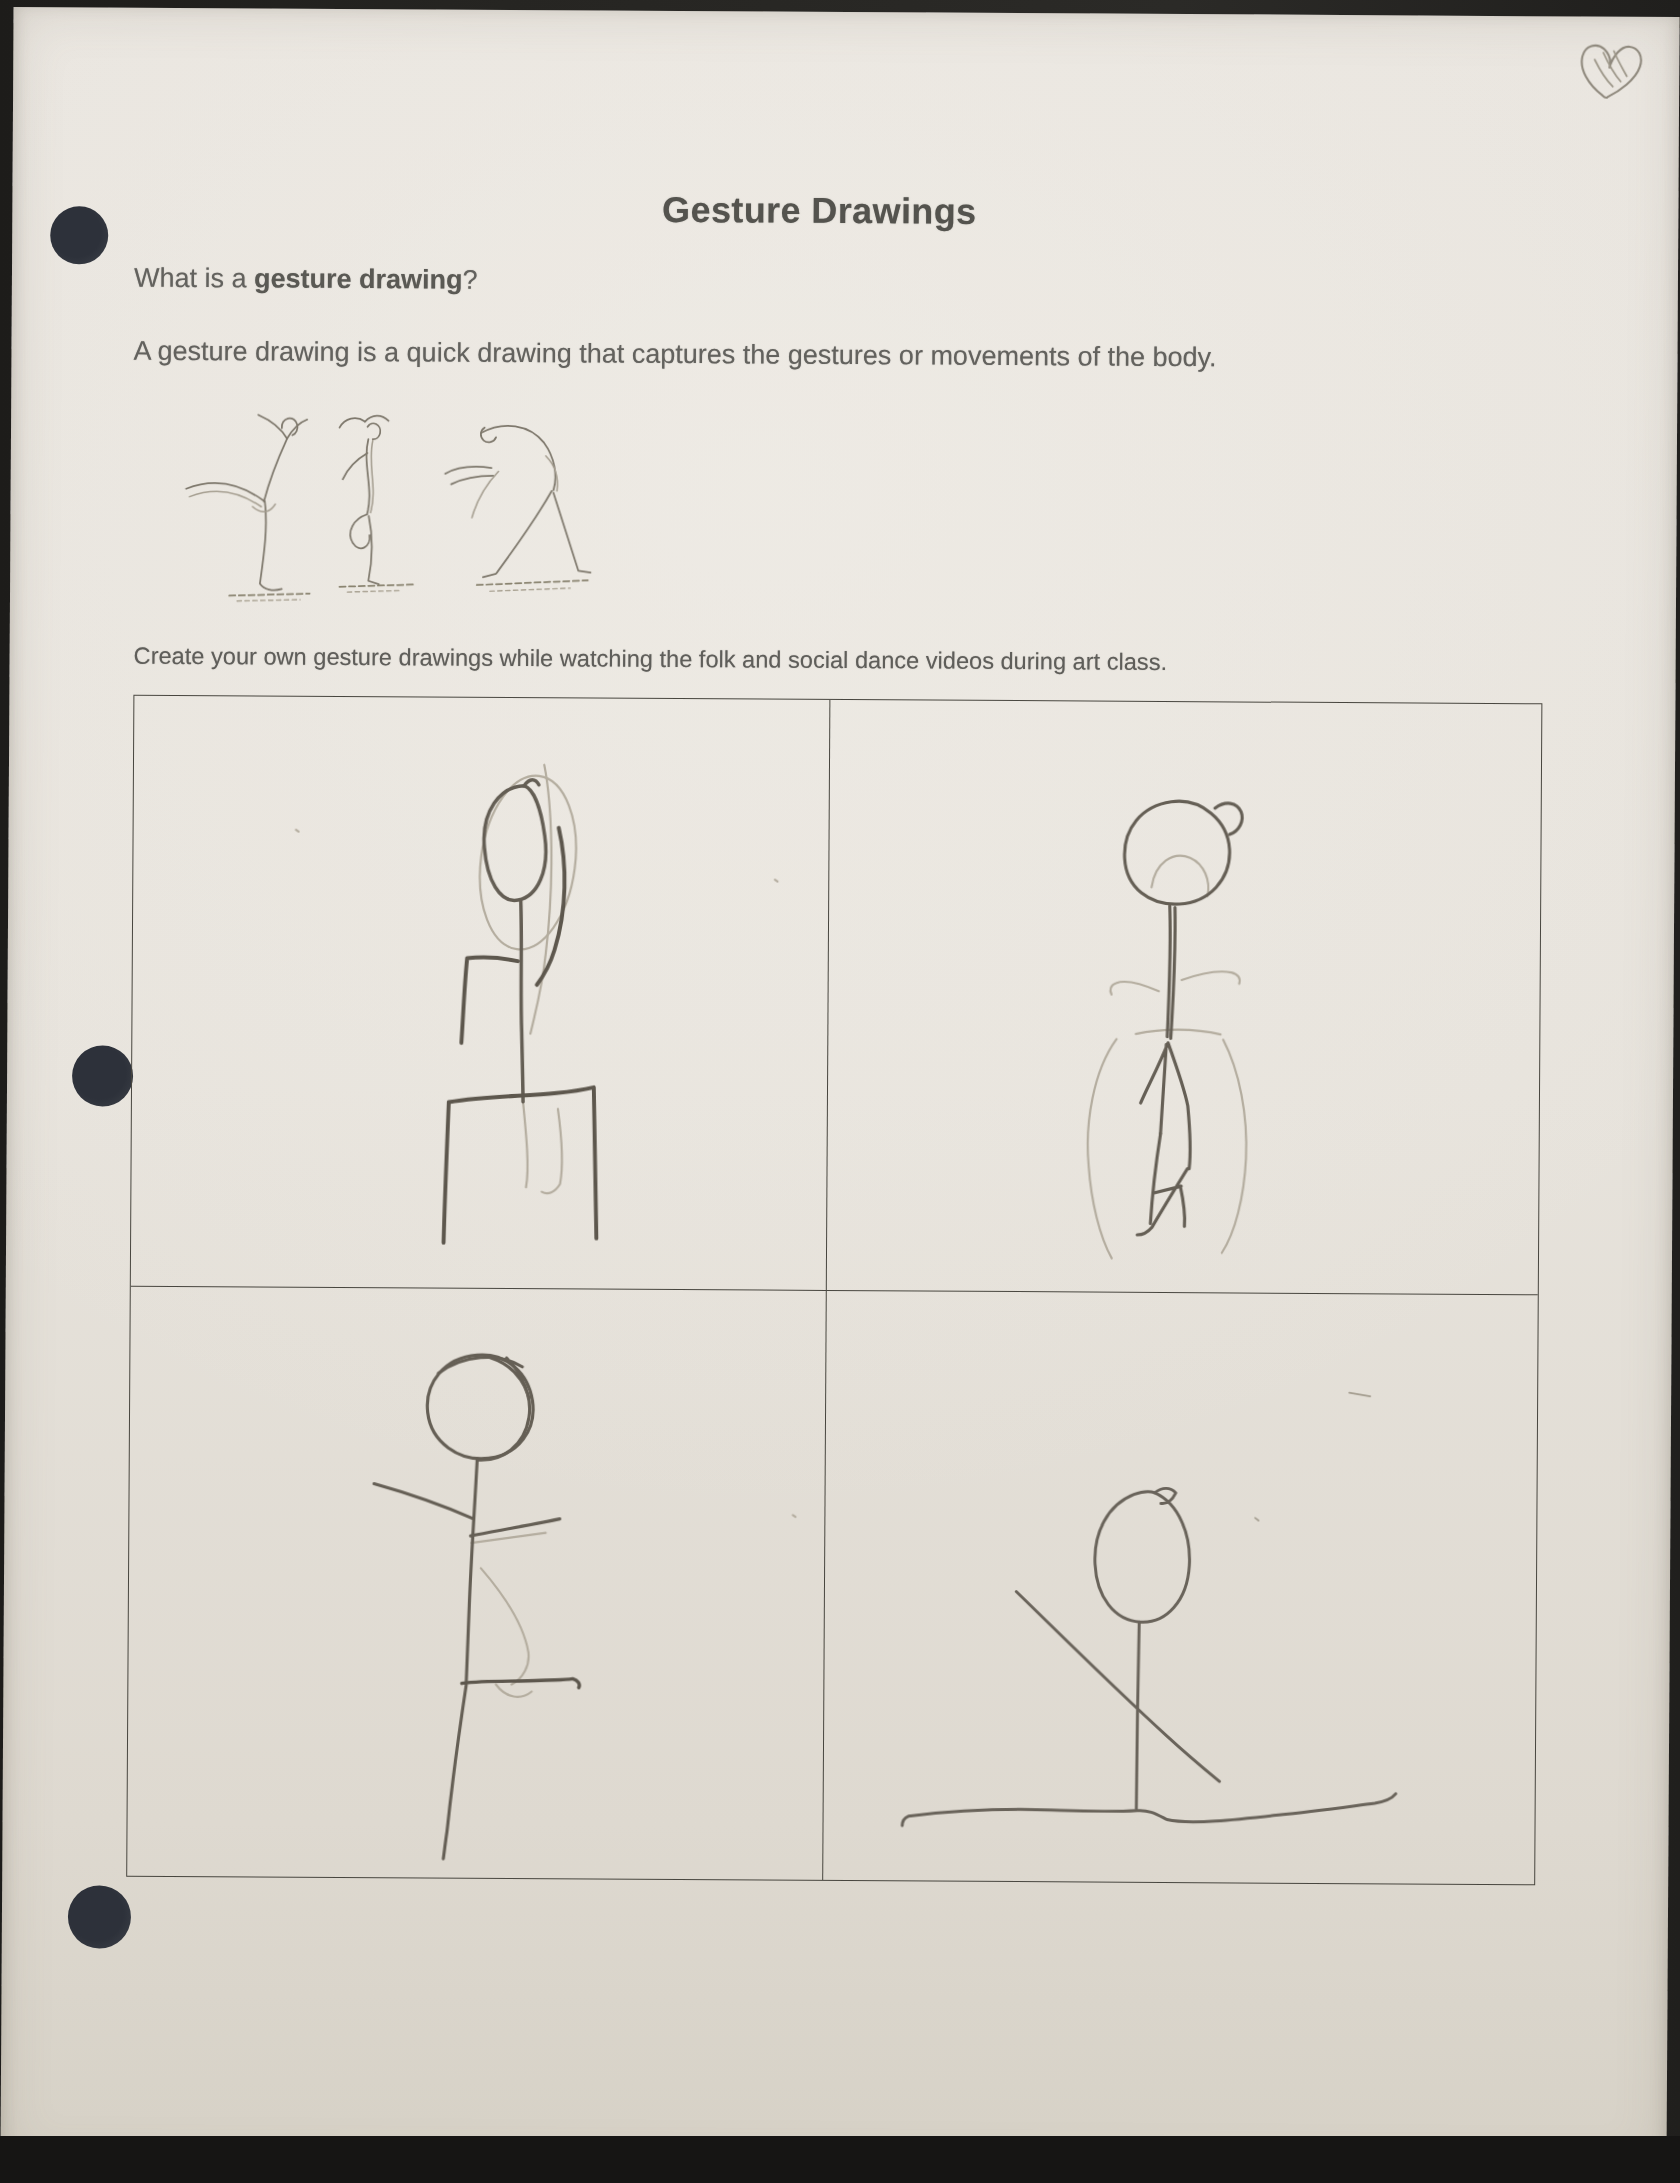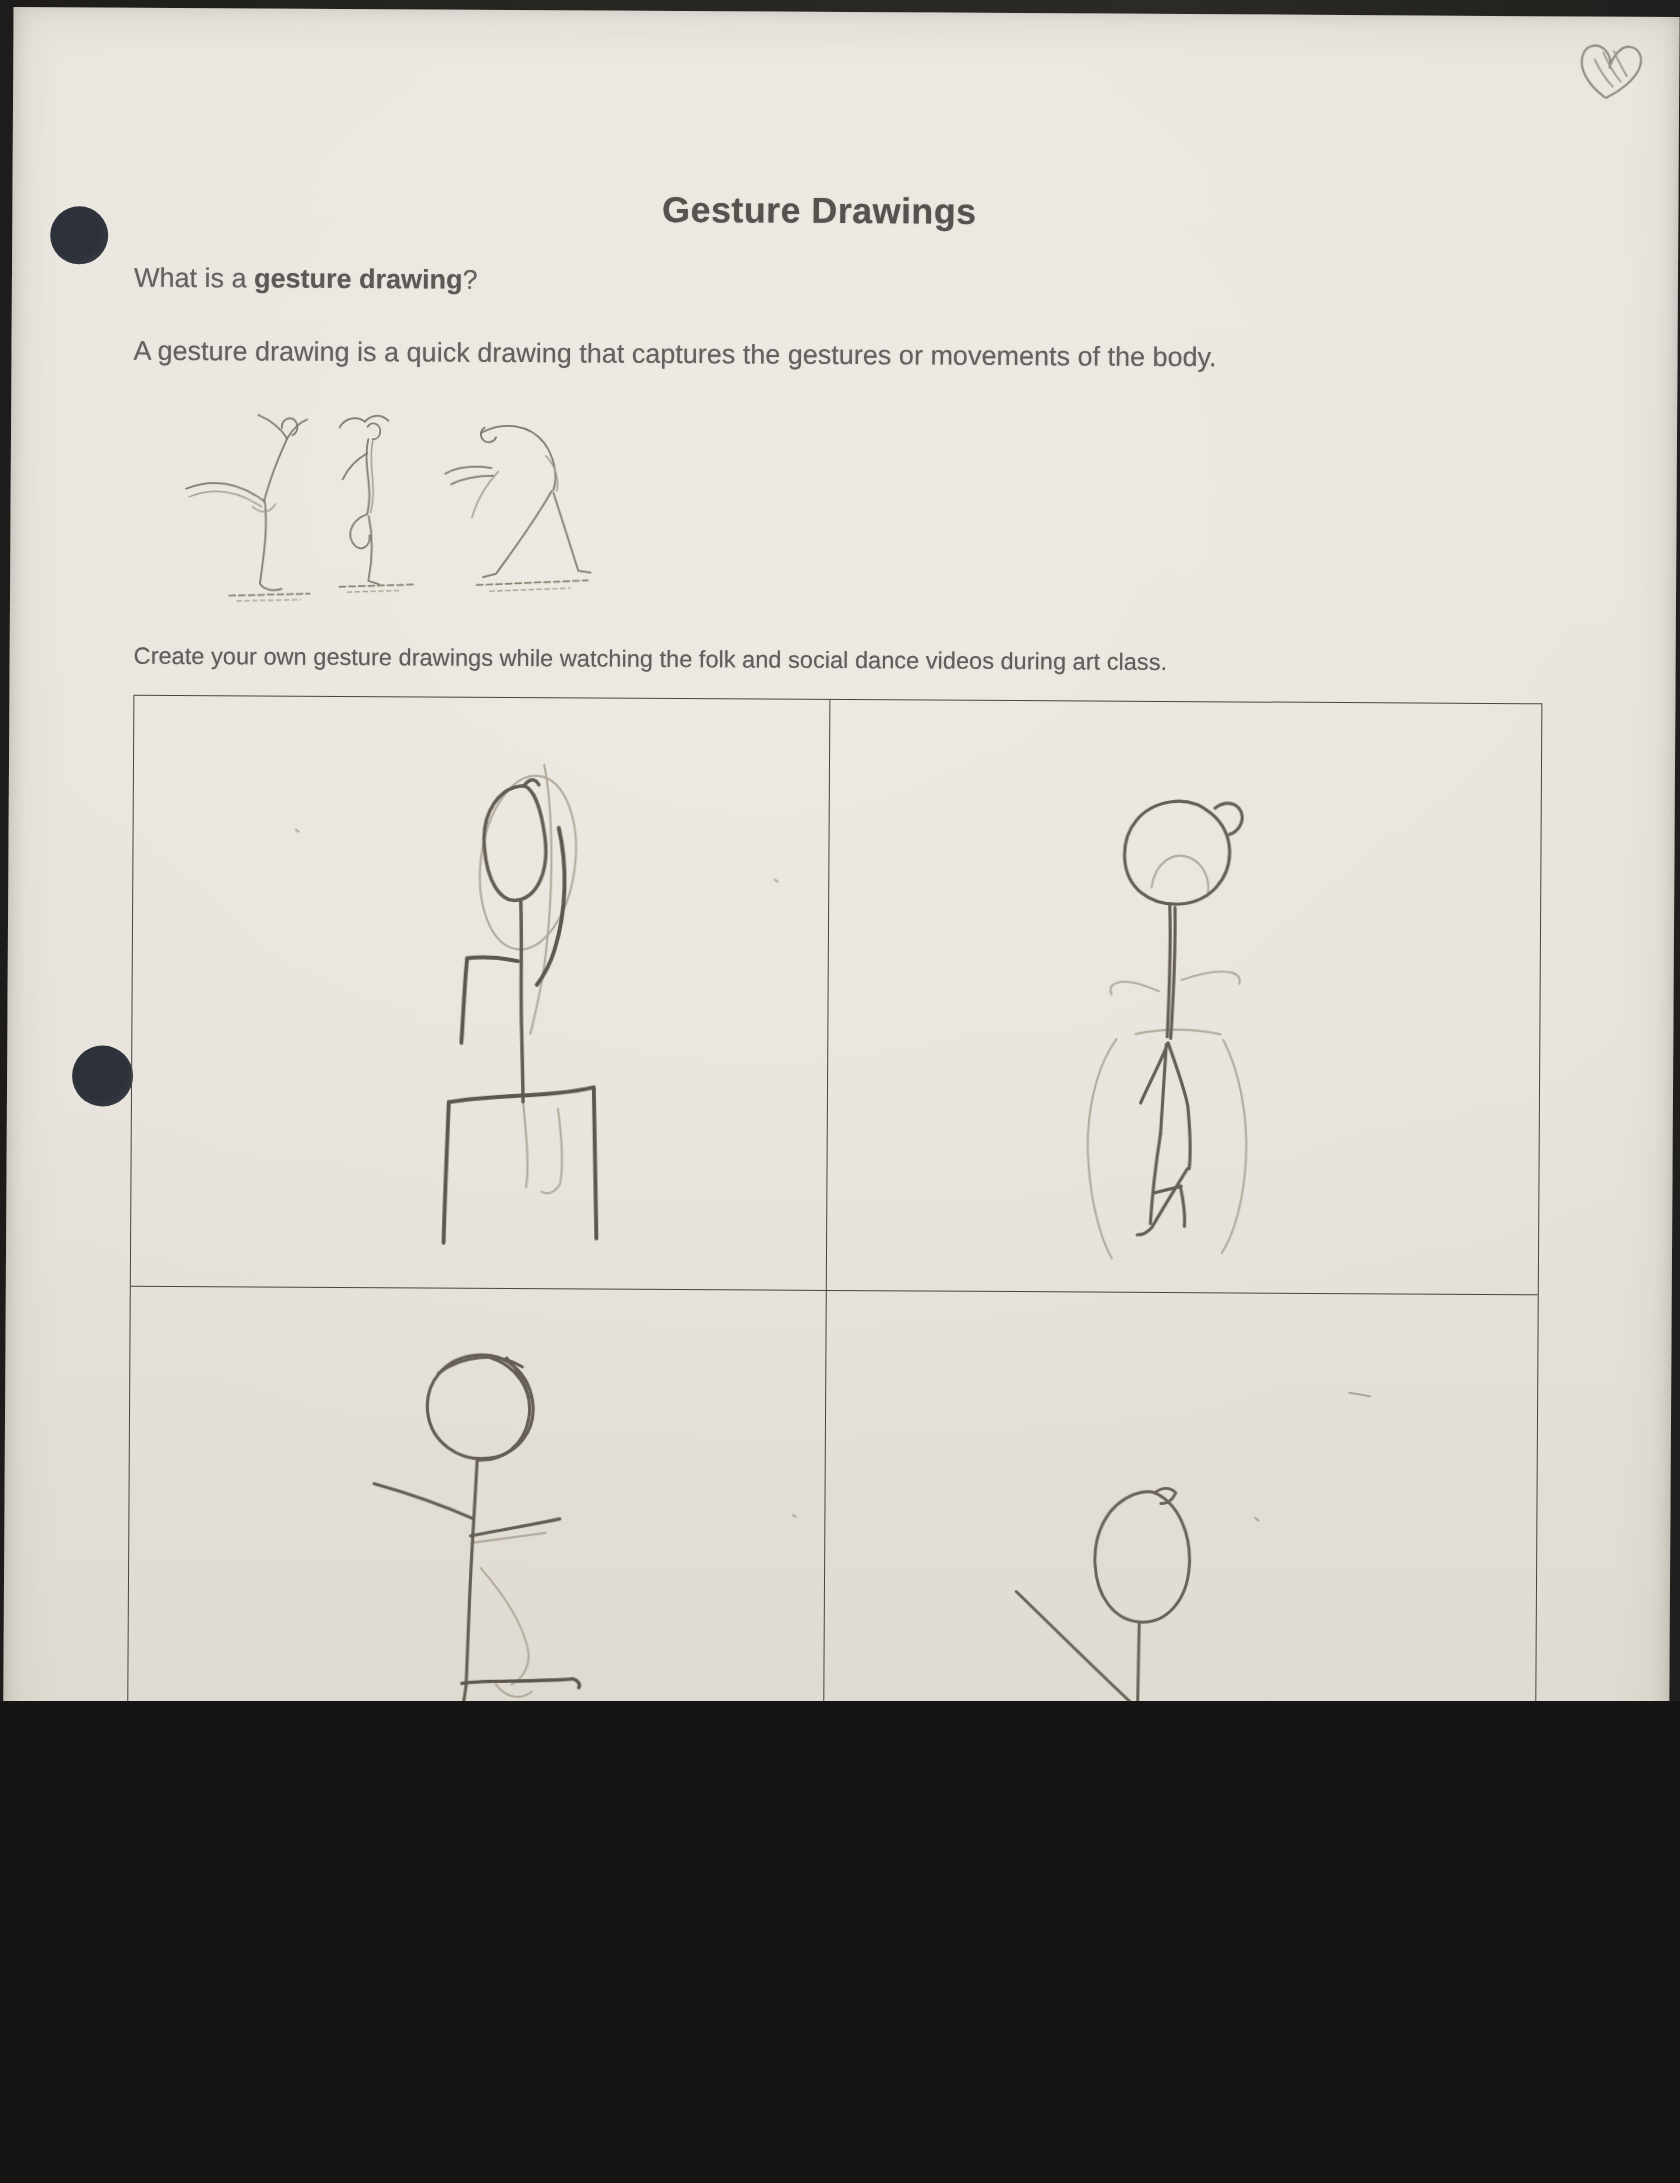--- a/index.html
+++ b/index.html
@@ -1,17 +1,17 @@
 <!DOCTYPE html>
 <html style="font-size:14px"><head>
 <meta charset="utf-8">
 <style>
   html,body{margin:0;padding:0;background:#161514;}
   .stage{
-    position:relative;width:1680px;height:1701px;overflow:hidden;
+    position:relative;width:1680px;height:2136px;overflow:hidden;
     background:linear-gradient(90deg,#1d1c1a 0%,#262522 30%,#2b2a27 70%,#201f1d 100%);
     font-family:"Liberation Sans","DejaVu Sans",sans-serif;
   }
   .paper{
     position:absolute;left:7px;top:12.2px;width:1666px;height:2159px;
     transform:rotate(0.35deg);transform-origin:50% 50%;
     background:
       radial-gradient(120% 80% at 45% 22%, rgba(242,239,233,0.55), rgba(242,239,233,0) 60%),
       linear-gradient(180deg,#e9e5df 0%,#e7e3dc 50%,#ded9d0 84%,#d6d1c6 100%);
     box-shadow:inset 0 0 52px rgba(110,100,85,0.18), inset 0 -5.2px 15.7px rgba(80,74,64,0.25);

